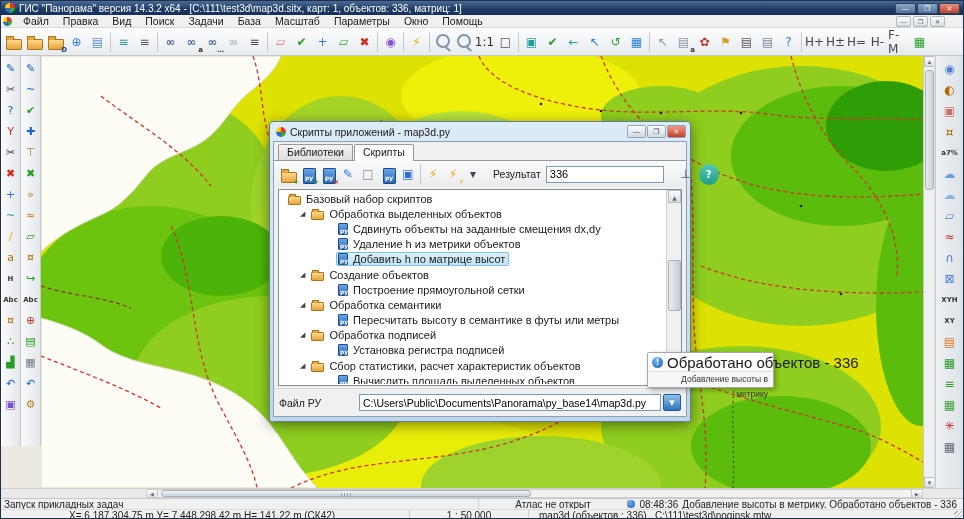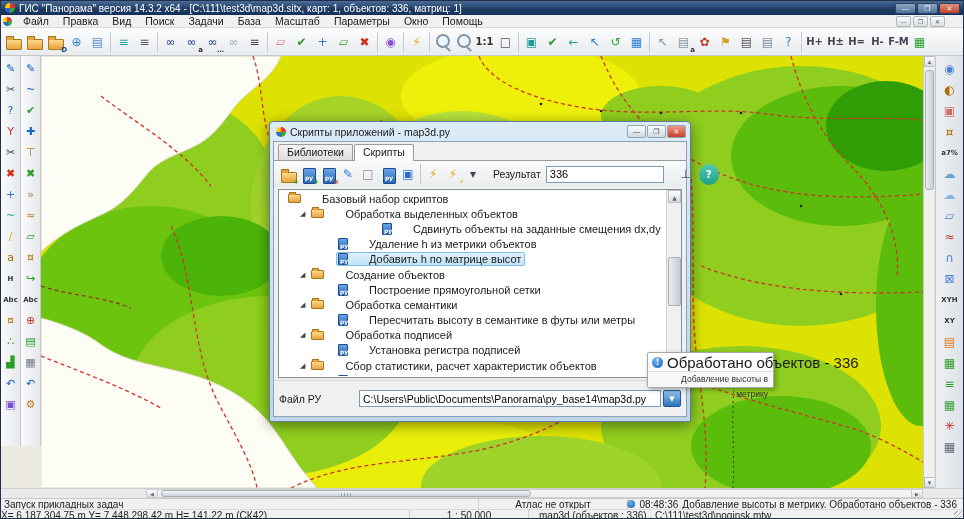--- a/index.html
+++ b/index.html
@@ -22,21 +22,21 @@
     border-bottom:1px solid #d8d8d8;display:flex;align-items:center;font-size:10.5px;}
   .menuitem{padding:0 7px;line-height:13px;}
   .childbtns{position:absolute;right:18px;top:1px;display:flex;gap:2px;}
   .cbtn{width:15px;height:11px;font-size:6px;line-height:10px;text-align:center;color:#555;
     background:linear-gradient(#fdfdfd,#d8dde2);border:1px solid #b0b8c0;border-radius:2px;}
   
   .toolbar{position:absolute;left:0;top:27px;width:100%;height:28px;display:flex;align-items:center;
     background:linear-gradient(#fdfdfd,#e7ebee);border-bottom:1px solid #c6c6c6;padding:0 2px;}
   .tbtn{position:relative;width:21px;height:22px;display:inline-flex;align-items:center;justify-content:center;
     font-family:"DejaVu Sans",sans-serif;font-size:12px;border-radius:2px;flex:0 0 auto;}
-  .tbtn .txt8{font-size:10px;font-weight:bold;}
+  .tbtn .txt8{font-size:12px;font-weight:normal;}
   .tsep{width:1px;height:20px;background:#c2c8ce;margin:0 2px;flex:0 0 auto;}
   .badge{position:absolute;right:-1px;bottom:-1px;font:bold 7px "DejaVu Sans",sans-serif;font-style:normal;}
   .tbtn.k-folder::before{content:"";position:absolute;left:3px;top:8px;width:14px;height:9px;
     background:linear-gradient(#fed98a,#e8a33d);border:1px solid #a8761c;border-radius:1px;}
   .tbtn.k-folder::after{content:"";position:absolute;left:3px;top:5px;width:6px;height:3px;
     background:#e8a33d;border:1px solid #a8761c;border-bottom:none;border-radius:1px 1px 0 0;}
   .tbtn.k-doc::before{content:"";position:absolute;left:5px;top:4px;width:11px;height:14px;
     background:linear-gradient(#6aa6e8,#2a66b0);border:1px solid #1c4c8c;border-radius:1px;}
   .tbtn.k-doc::after{content:"py";position:absolute;left:7px;top:10px;font:bold 6px "DejaVu Sans",sans-serif;color:#fff;}
   .tbtn.k-lens::before{content:"";position:absolute;left:4px;top:3px;width:10px;height:10px;
@@ -92,29 +92,29 @@
   .tree{position:absolute;inset:1px 16px 1px 1px;overflow:hidden;}
   .trow{display:flex;align-items:center;height:15.2px;white-space:nowrap;}
   .exp{font-family:"DejaVu Sans",sans-serif;font-size:7px;color:#444;margin-right:4px;}
   .fold{width:13px;height:9px;background:linear-gradient(#fed98a,#e8a33d);border:1px solid #a8761c;
     border-radius:1px;position:relative;display:inline-block;margin-right:5px;flex:0 0 auto;}
   .fold::before{content:"";position:absolute;top:-3px;left:0;width:5px;height:2px;background:#e8a33d;
     border:1px solid #a8761c;border-bottom:none;border-radius:1px 1px 0 0;}
   .pydoc{width:10px;height:12px;background:linear-gradient(#6aa6e8,#2a66b0);border:1px solid #1c4c8c;
     border-radius:1px;position:relative;display:inline-block;margin-right:5px;flex:0 0 auto;}
   .pydoc::after{content:"py";position:absolute;left:1px;bottom:0;font:bold 6px "DejaVu Sans",sans-serif;color:#fff;}
-  .hl{display:inline-flex;align-items:center;padding:0 3px 0 1px;border-radius:2px;border:1px solid transparent;gap:16px;}
+  .hl{display:inline-flex;align-items:flex-end;padding:0 3px 0 1px;border-radius:2px;border:1px solid transparent;}
   .hl.sel{background:linear-gradient(#def0fa,#c2e4f6);border-color:#7ec0e7;}
   .tscroll{position:absolute;right:0;top:0;width:15px;height:100%;background:#f0f0f0;border-left:1px solid #d0d0d0;}
   .tsa{position:absolute;left:1px;width:13px;height:13px;font-size:6px;line-height:13px;text-align:center;color:#667;
     background:linear-gradient(#fdfdfd,#d8dde2);border:1px solid #b8bec4;font-family:"DejaVu Sans",sans-serif;}
   .tsa.dn{bottom:0;}
   .tsthumb{position:absolute;left:1px;top:36%;width:13px;height:26%;border-radius:2px;
     background:linear-gradient(90deg,#e8ecef,#c4ccd4);border:1px solid #a8b0b8;}
-  .dfooter{height:36px;display:flex;align-items:center;padding:0 5px;background:#f0f0f0;border-top:1px solid #d8d8d8;}
+  .dfooter{height:28px;display:flex;align-items:center;padding:0 5px;background:#f0f0f0;border-top:1px solid #d8d8d8;}
   .dfooter .flabel{width:80px;font-size:10.5px;}
   .dfooter input{flex:1;height:17px;border:1px solid #7a9ab5;font:10.5px "Liberation Sans",sans-serif;padding:0 3px;background:#fff;}
   .dropbtn{width:18px;height:17px;margin-left:2px;display:inline-flex;align-items:center;justify-content:center;
     background:linear-gradient(#8ec0ea,#2f74b8);border:1px solid #1d5globala8;border:1px solid #1d58a0;border-radius:2px;
     color:#fff;font-size:7px;font-family:"DejaVu Sans",sans-serif;}
   
   .balloon{position:absolute;left:646px;top:351px;width:127px;height:36px;z-index:60;
     background:linear-gradient(#ffffff,#f2f2f2);border:1px solid #a8a8a8;border-radius:2px;
     box-shadow:2px 2px 5px rgba(0,0,0,.3);font-size:10px;}
   .brow1{display:flex;align-items:center;height:19px;padding:0 4px;border-bottom:1px solid #dcdcdc;}
@@ -135,21 +135,21 @@
   .hsthumb::after{content:"";position:absolute;left:calc(50% - 5px);top:2px;width:10px;height:4px;
     background:repeating-linear-gradient(90deg,#9aa4ae 0 1px,transparent 1px 3px);}
   .srow{position:absolute;left:0;width:100%;height:11px;display:flex;align-items:center;
     background:#f0f0f0;font-size:10px;color:#222;}
   .srow.a{top:497px;border-top:1px solid #c8c8c8;}
   .srow.b{top:508px;border-top:1px solid #dcdcdc;height:11px;}
   .s-task{flex:1;padding-left:3px;white-space:nowrap;overflow:hidden;}
   .s-atlas{width:150px;text-align:center;border-left:1px solid #d0d0d0;border-right:1px solid #d0d0d0;white-space:nowrap;}
   .s-msg{width:335px;display:flex;align-items:center;justify-content:flex-end;gap:4px;padding-right:6px;white-space:nowrap;}
   .bluedot{width:8px;height:8px;border-radius:50%;background:radial-gradient(circle at 35% 30%,#6db2ef,#1c60b8);flex:0 0 auto;}
-  .s-coords{flex:1;white-space:nowrap;overflow:hidden;}
+  .s-coords{flex:1;padding-left:68px;white-space:nowrap;overflow:hidden;}
   .s-scale{width:120px;text-align:center;border-left:1px solid #d0d0d0;border-right:1px solid #d0d0d0;white-space:nowrap;}
   .s-info{width:425px;padding-left:10px;white-space:nowrap;overflow:hidden;}
   .grip{width:8px;height:8px;margin-right:1px;
     background:repeating-linear-gradient(135deg,transparent 0 2px,#b0b0b0 2px 3px);}
 </style>
 </head>
 <body>
 
 <div class="screen">
 
@@ -431,21 +431,21 @@
                 <span>Базовый набор скриптов</span>
               </span>
             </div>
             <div class="trow" style="padding-left: 20px;">
               <span class="exp">◢</span>
               <span class="hl">
                 <span class="fold"></span>
                 <span>Обработка выделенных объектов</span>
               </span>
             </div>
-            <div class="trow" style="padding-left: 56px; margin-left: 44px;">
+            <div class="trow" style="padding-left: 56px;">
               <span class="hl">
                 <span class="pydoc"></span>
                 <span>Сдвинуть объекты на заданные смещения dx,dy</span>
               </span>
             </div>
             <div class="trow" style="padding-left: 56px;">
               <span class="hl">
                 <span class="pydoc"></span>
                 <span>Удаление h из метрики объектов</span>
               </span>

